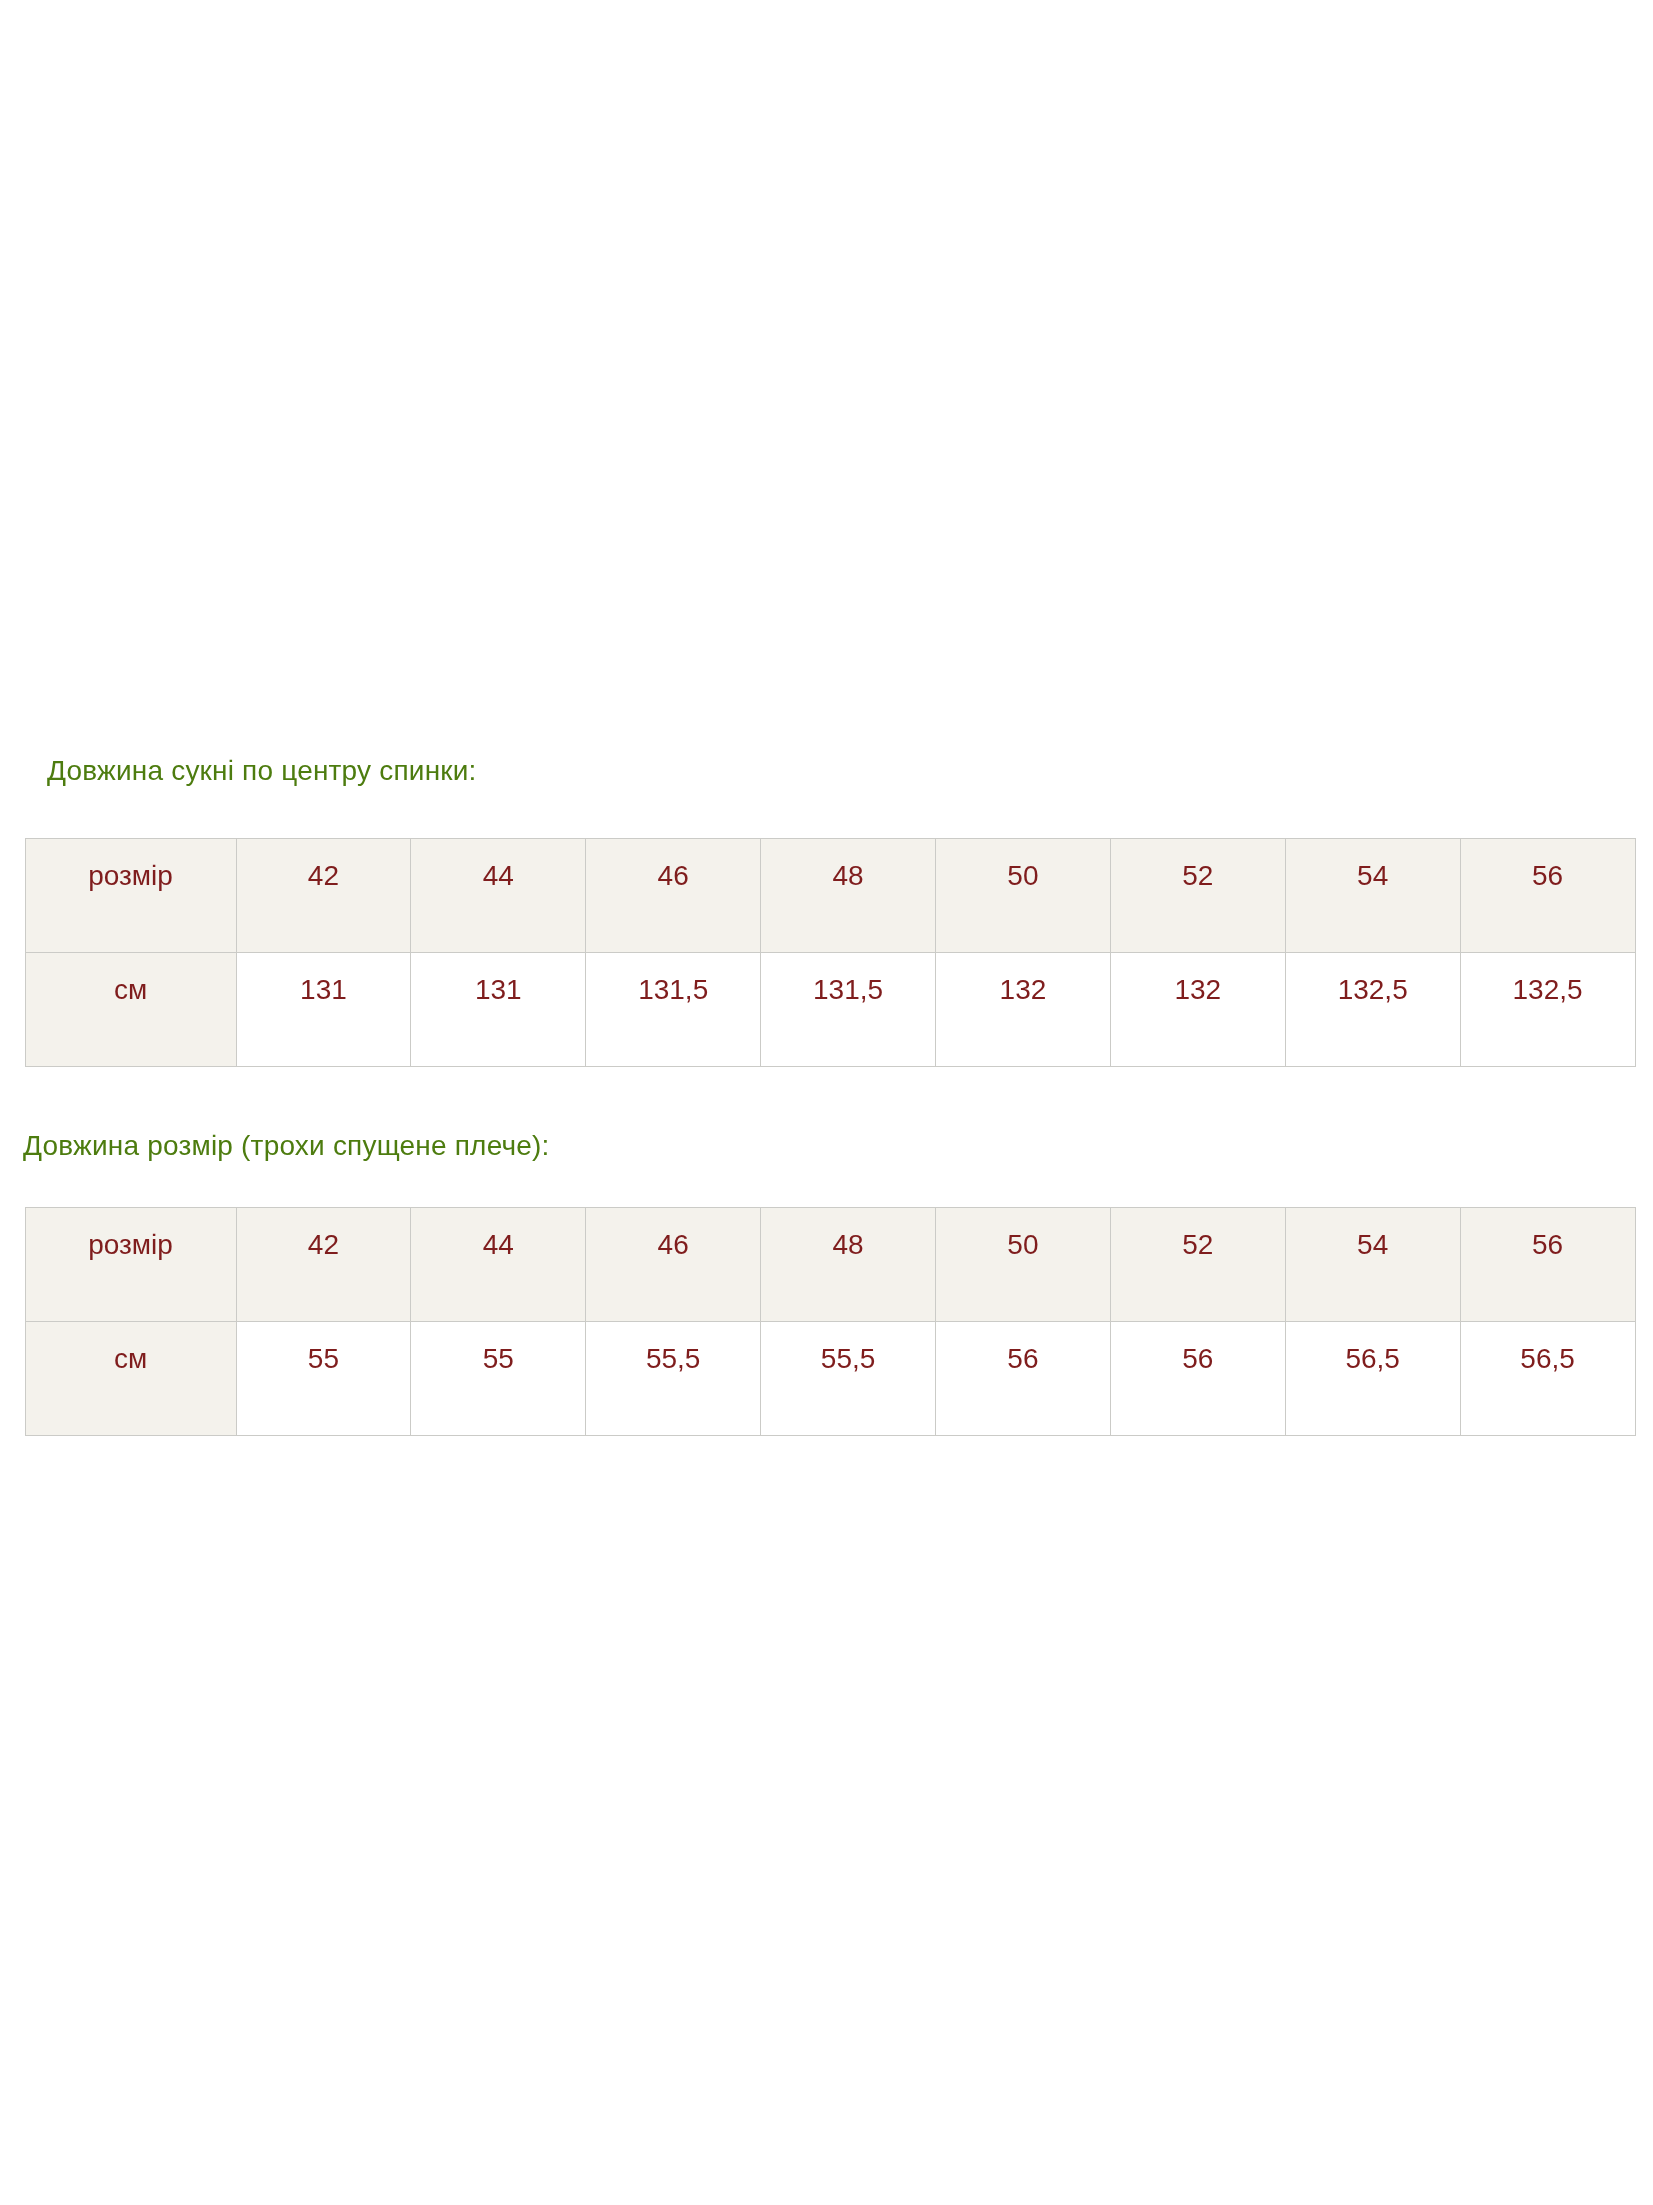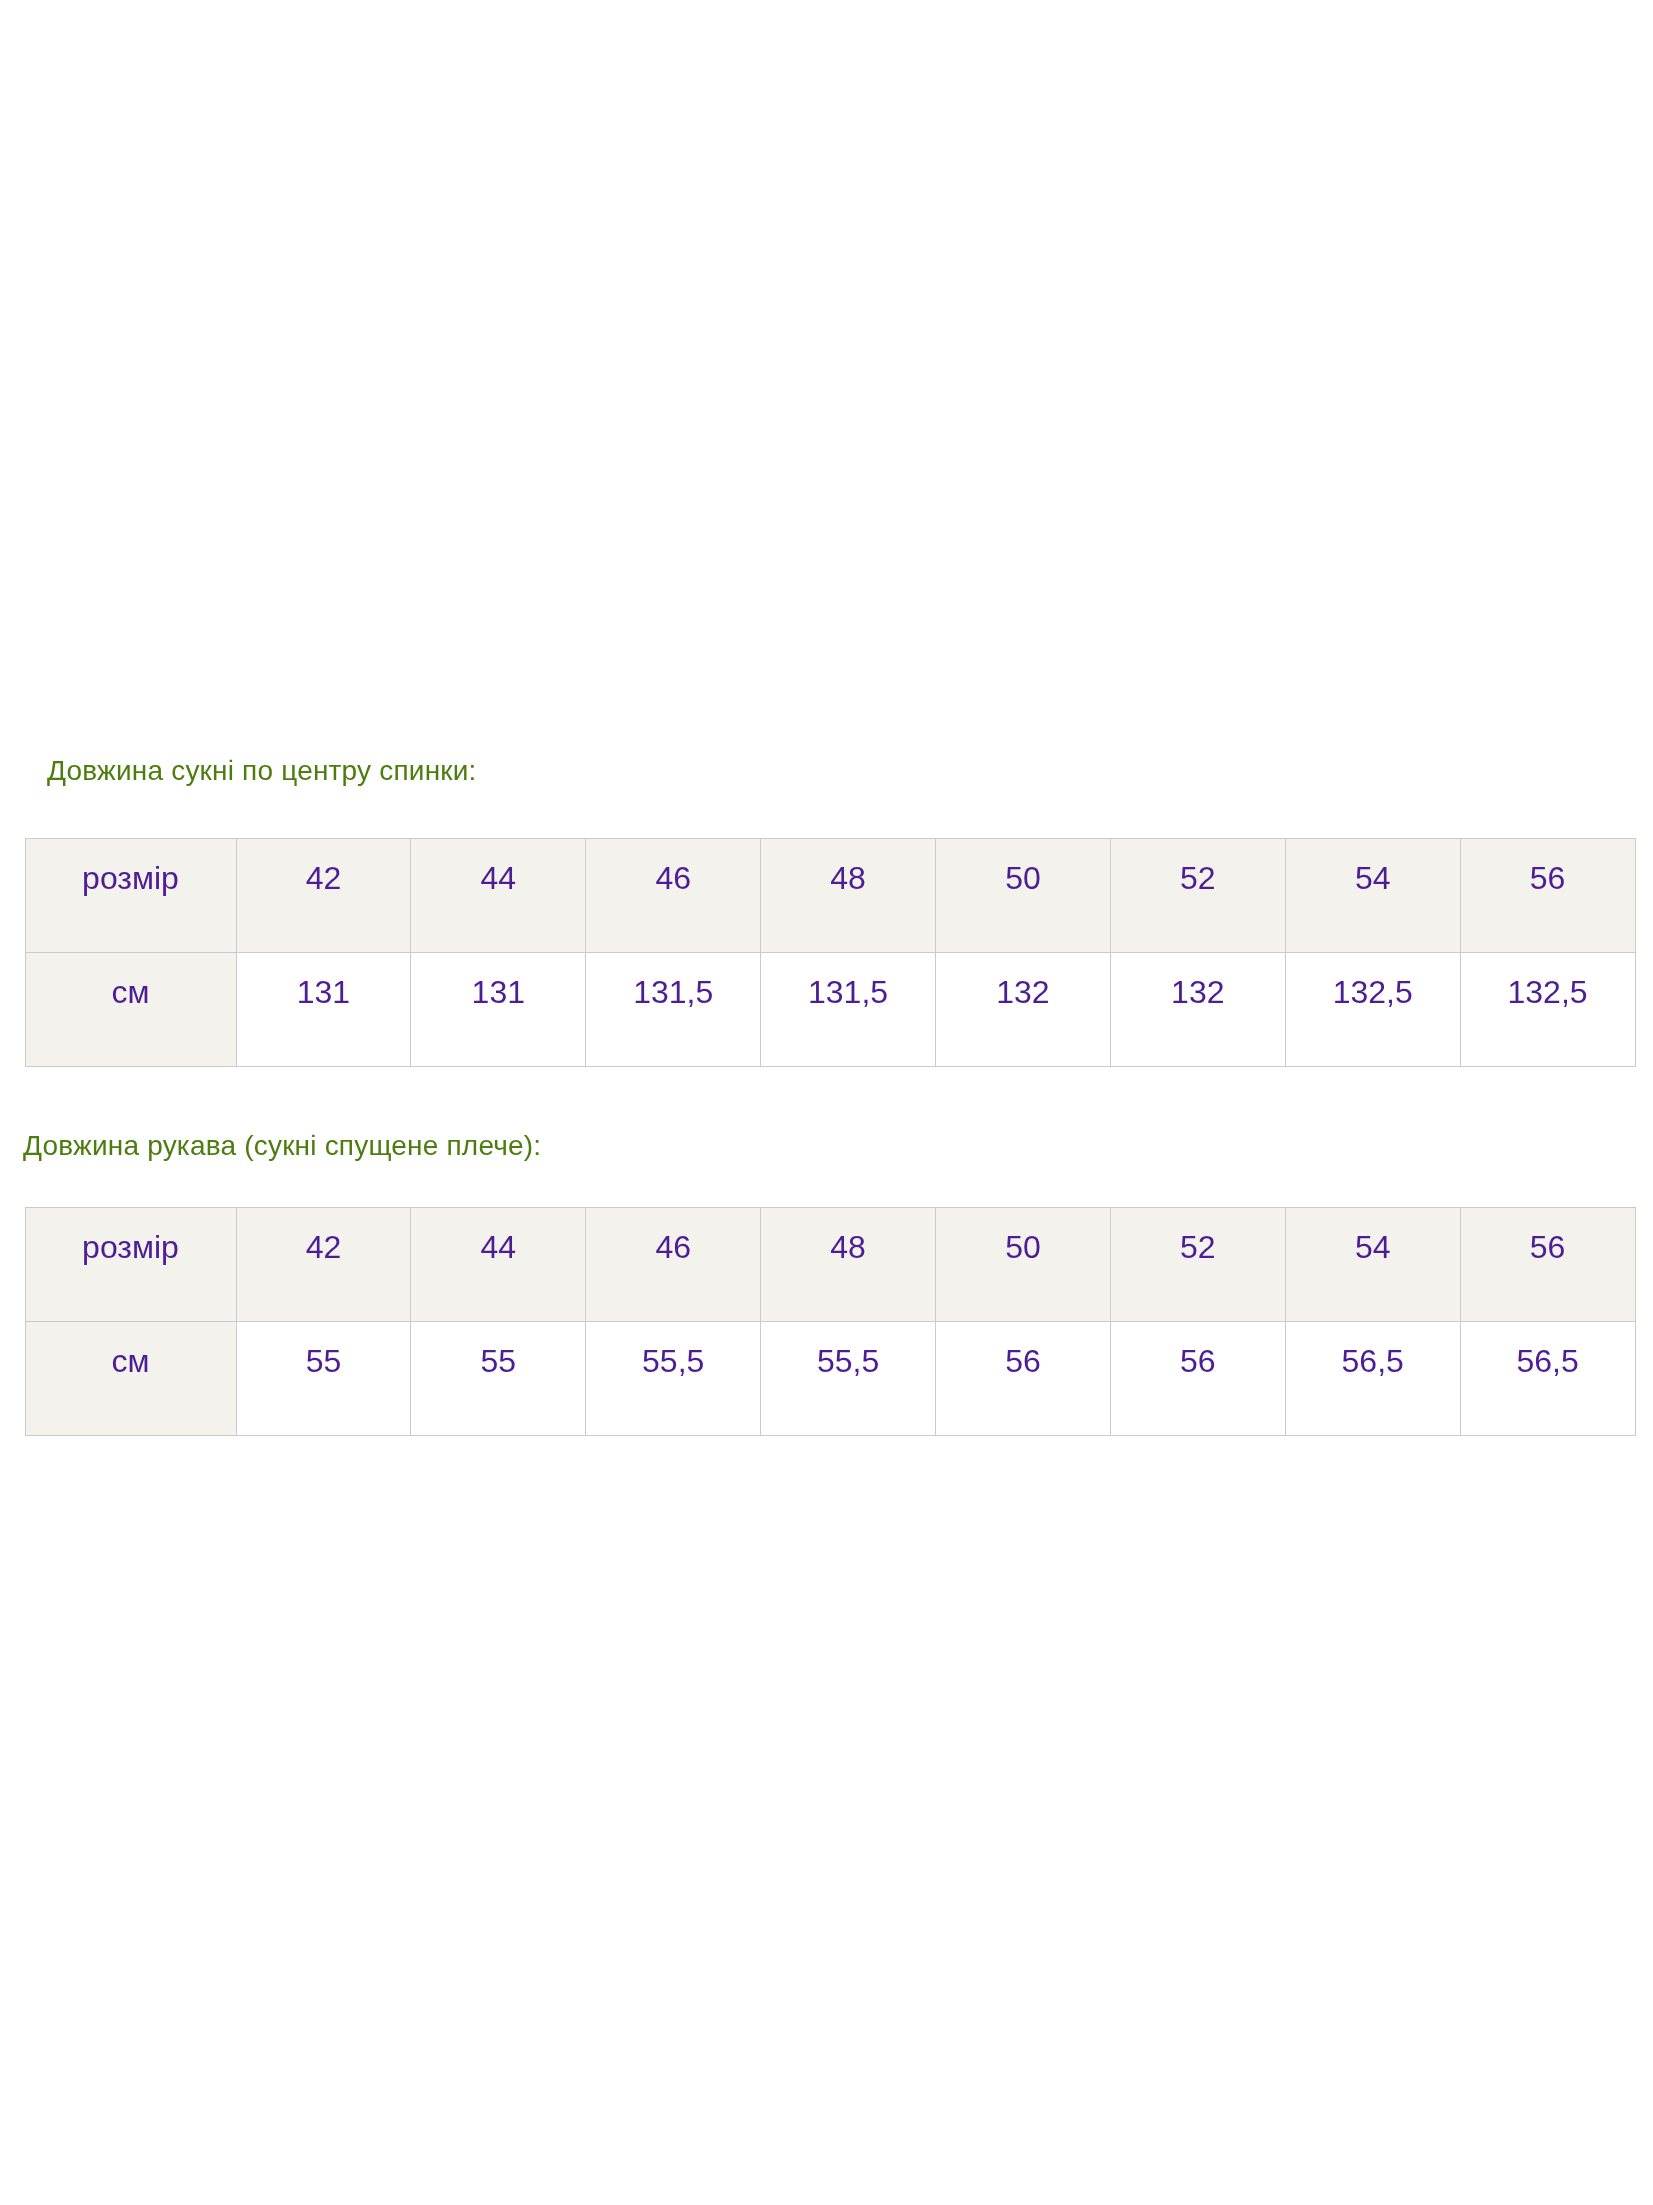--- a/index.html
+++ b/index.html
@@ -36,22 +36,22 @@
     table-layout: fixed;
   }
   .table-1 { top: 838px; }
   .table-2 { top: 1207px; }
 
   table.size-table td {
     border: 1.6px solid #cbcbc7;
     text-align: center;
     vertical-align: top;
     padding: 21px 6.5px 6.5px 6.5px;
-    font-size: 32px;
-    color: #4c1d95;
+    font-size: 28px;
+    color: #7f1d1d;
     background: #ffffff;
     overflow: hidden;
   }
   table.size-table col.first { width: 211px; }
   table.size-table tr.header-row { height: 114px; }
   table.size-table tr.data-row   { height: 114px; }
   table.size-table tr.header-row td { background: #f4f2ec; }
   table.size-table tr.data-row td.label-cell { background: #f4f2ec; }
 </style>
 </head>
@@ -92,21 +92,21 @@
         <td>131,5</td>
         <td>131,5</td>
         <td>132</td>
         <td>132</td>
         <td>132,5</td>
         <td>132,5</td>
       </tr>
     </tbody>
   </table>
 
-  <div class="section-title title-2">Довжина рукава (сукні спущене плече):</div>
+  <div class="section-title title-2">Довжина розмір (трохи спущене плече):</div>
 
   <table class="size-table table-2">
     <colgroup>
       <col class="first">
         <col>
         <col>
         <col>
         <col>
         <col>
         <col>

